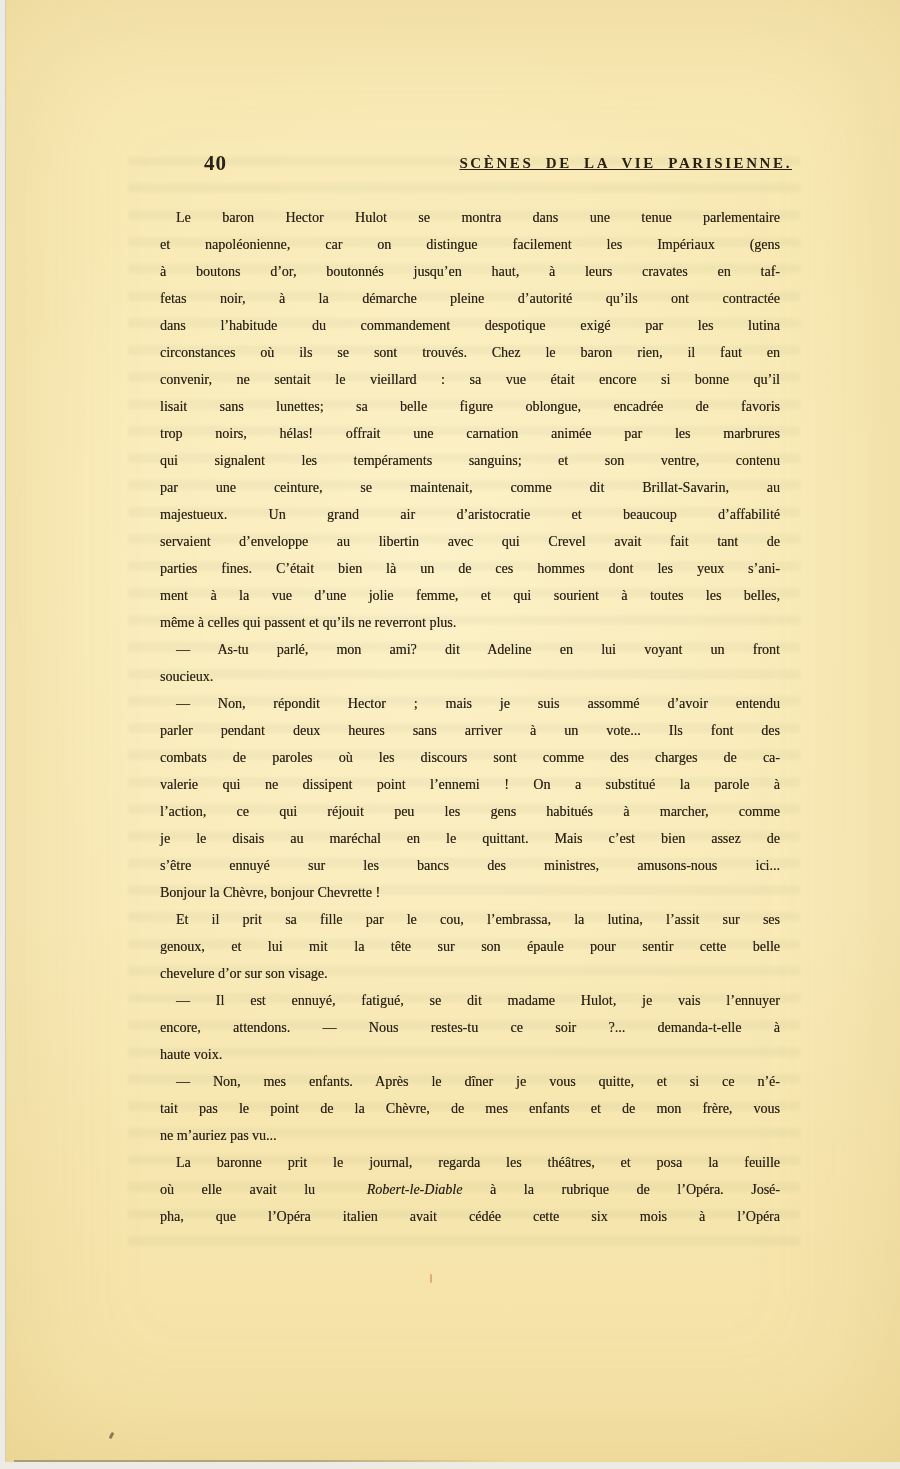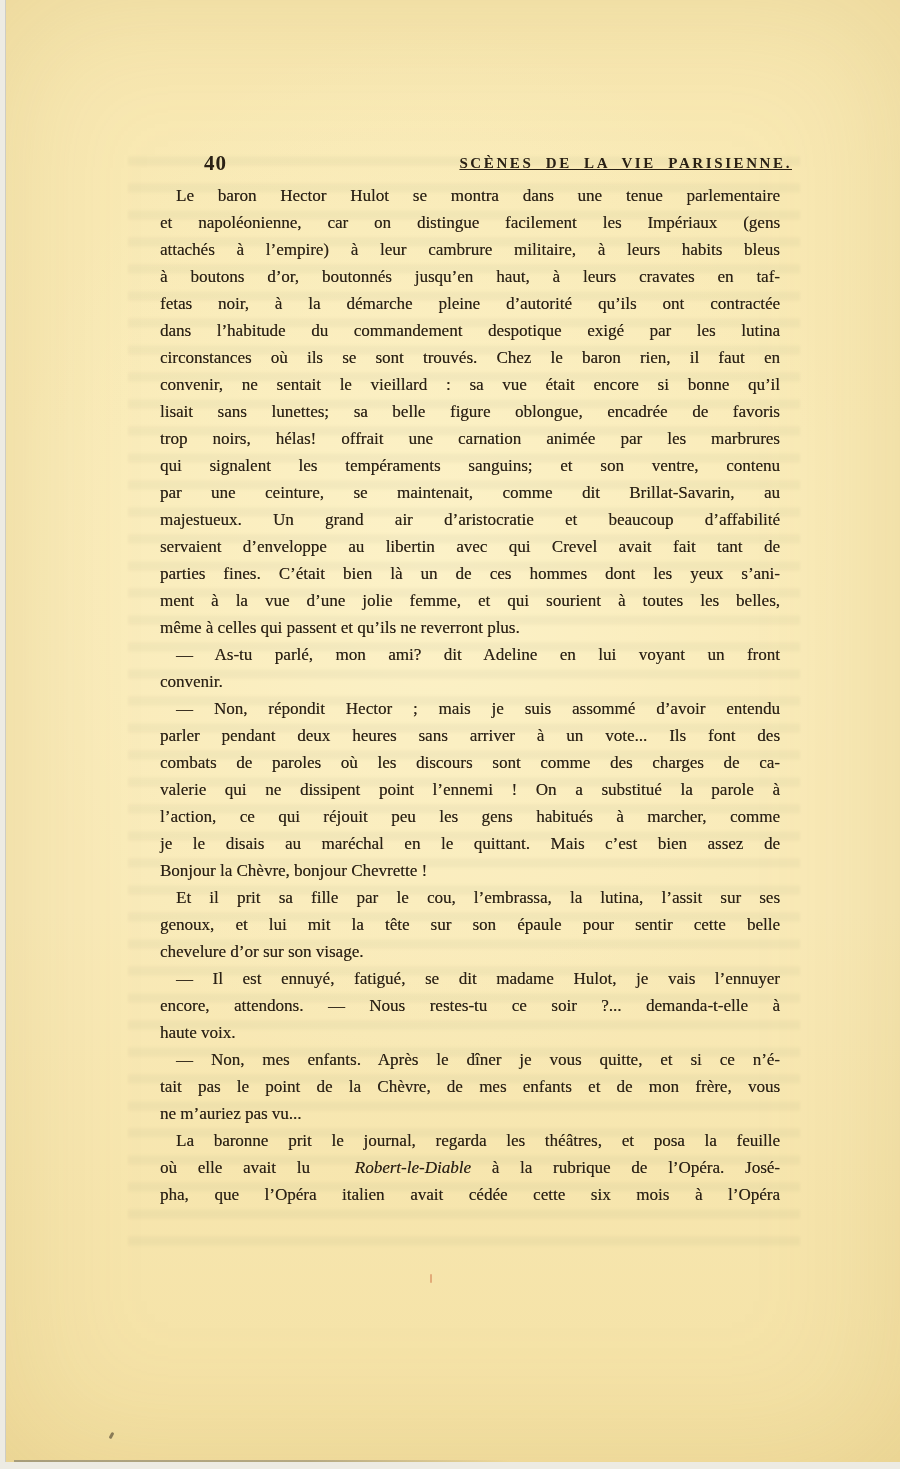--- a/index.html
+++ b/index.html
@@ -33,22 +33,22 @@
   }
   .head-title {
     font-size:15px; font-weight:700; letter-spacing:2.6px; word-spacing:6px;
     white-space:nowrap;
   }
   .pagenum {
     position:absolute; left:32px; top:-3px;
     font-size:21px; font-weight:700; letter-spacing:1px;
   }
   .text-block {
-    position:absolute; left:160px; top:182px; width:620px;
-    font-size:17px; line-height:27px;
+    position:absolute; left:160px; top:204px; width:620px;
+    font-size:14px; line-height:27px;
     text-shadow: 0.25px 0 rgba(42,33,21,0.55);
   }
   .line {
     height:27px; overflow:visible;
     text-align:justify; text-align-last:justify;
     white-space:normal;
   }
   .line.first { text-indent:16px; }
   .line.lastline { text-align-last:left; }
   .italic { font-style:italic;margin-left:24px; }
@@ -82,47 +82,47 @@
 
   <div class="running-head">
     <span class="pagenum">40</span>
     <span class="head-title">SCÈNES DE LA VIE PARISIENNE.</span>
   </div>
 
   <div class="text-block">
       <div>
         <div class="line first"><span>Le baron Hector Hulot se montra dans une tenue parlementaire</span></div>
         <div class="line"><span>et napoléonienne, car on distingue facilement les Impériaux (gens</span></div>
-        <div class="line"><span>attachés à l’empire) à leur cambrure militaire, à leurs habits bleus</span></div>
         <div class="line"><span>à boutons d’or, boutonnés jusqu’en haut, à leurs cravates en taf-</span></div>
         <div class="line"><span>fetas noir, à la démarche pleine d’autorité qu’ils ont contractée</span></div>
         <div class="line"><span>dans l’habitude du commandement despotique exigé par les lutina</span></div>
         <div class="line"><span>circonstances où ils se sont trouvés. Chez le baron rien, il faut en</span></div>
         <div class="line"><span>convenir, ne sentait le vieillard : sa vue était encore si bonne qu’il</span></div>
         <div class="line"><span>lisait sans lunettes; sa belle figure oblongue, encadrée de favoris</span></div>
         <div class="line"><span>trop noirs, hélas! offrait une carnation animée par les marbrures</span></div>
         <div class="line"><span>qui signalent les tempéraments sanguins; et son ventre, contenu</span></div>
         <div class="line"><span>par une ceinture, se maintenait, comme dit Brillat-Savarin, au</span></div>
         <div class="line"><span>majestueux. Un grand air d’aristocratie et beaucoup d’affabilité</span></div>
         <div class="line"><span>servaient d’enveloppe au libertin avec qui Crevel avait fait tant de</span></div>
         <div class="line"><span>parties fines. C’était bien là un de ces hommes dont les yeux s’ani-</span></div>
         <div class="line"><span>ment à la vue d’une jolie femme, et qui sourient à toutes les belles,</span></div>
         <div class="line lastline"><span>même à celles qui passent et qu’ils ne reverront plus.</span></div>
       </div>
       <div>
         <div class="line first"><span>— As-tu parlé, mon ami? dit Adeline en lui voyant un front</span></div>
-        <div class="line lastline"><span>convenir.</span></div>
+        <div class="line lastline"><span>soucieux.</span></div>
       </div>
       <div>
         <div class="line first"><span>— Non, répondit Hector ; mais je suis assommé d’avoir entendu</span></div>
         <div class="line"><span>parler pendant deux heures sans arriver à un vote... Ils font des</span></div>
         <div class="line"><span>combats de paroles où les discours sont comme des charges de ca-</span></div>
         <div class="line"><span>valerie qui ne dissipent point l’ennemi ! On a substitué la parole à</span></div>
         <div class="line"><span>l’action, ce qui réjouit peu les gens habitués à marcher, comme</span></div>
         <div class="line"><span>je le disais au maréchal en le quittant. Mais c’est bien assez de</span></div>
+        <div class="line"><span>s’être ennuyé sur les bancs des ministres, amusons-nous ici...</span></div>
         <div class="line lastline"><span>Bonjour la Chèvre, bonjour Chevrette !</span></div>
       </div>
       <div>
         <div class="line first"><span>Et il prit sa fille par le cou, l’embrassa, la lutina, l’assit sur ses</span></div>
         <div class="line"><span>genoux, et lui mit la tête sur son épaule pour sentir cette belle</span></div>
         <div class="line lastline"><span>chevelure d’or sur son visage.</span></div>
       </div>
       <div>
         <div class="line first"><span>— Il est ennuyé, fatigué, se dit madame Hulot, je vais l’ennuyer</span></div>
         <div class="line"><span>encore, attendons. — Nous restes-tu ce soir ?... demanda-t-elle à</span></div>

